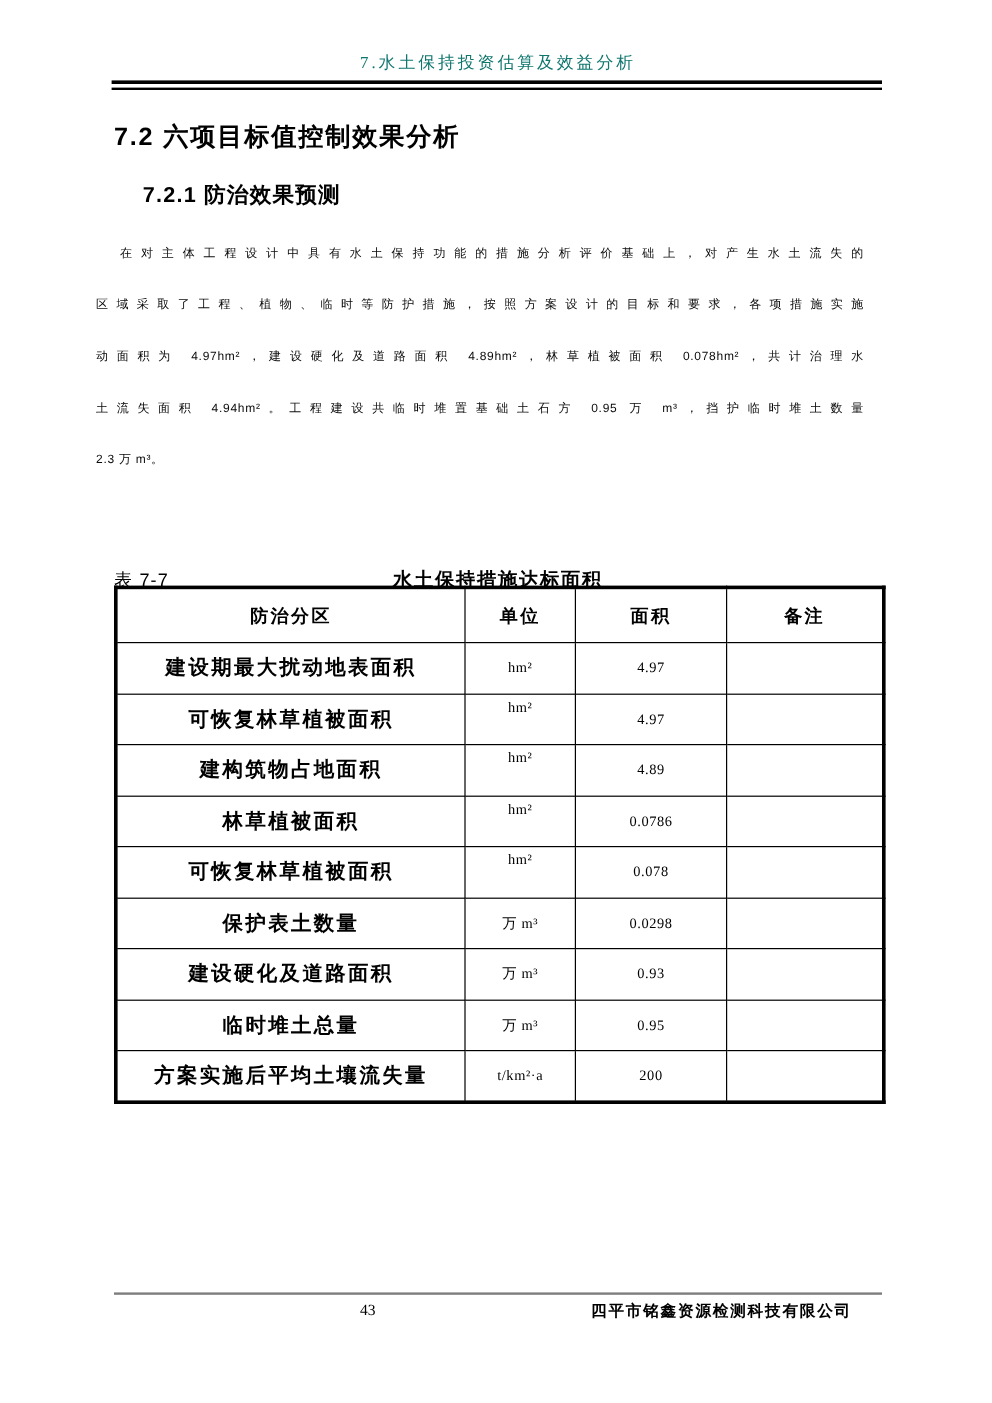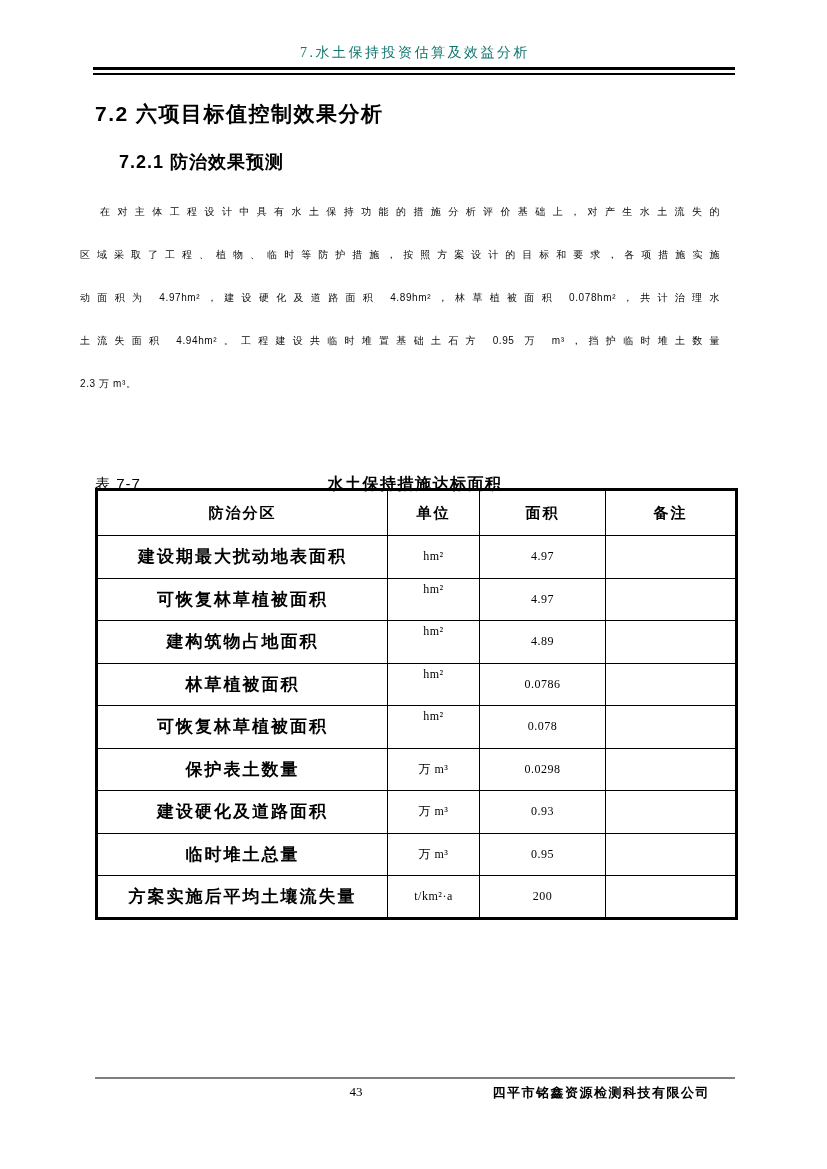--- a/index.html
+++ b/index.html
@@ -51,21 +51,21 @@
   td.unit, td.val {
     font-family:Liberation Serif, serif; font-size:12px;
     font-weight:400; letter-spacing:0.5px;
   }
   td.unit.top { vertical-align:top; padding-top:3px; }
   .footer-rule {
     position:absolute; top:1077px; left:95px; width:640px;
     border-top:2px solid #7e7e7e;
   }
   .footer-page {
-    position:absolute; top:1084px; left:300px; width:112px; text-align:center;
+    position:absolute; top:1084px; left:300px; width:112px; 
     font-family:"Liberation Serif", serif; font-size:13px;
   }
   .footer-company {
     position:absolute; top:1084px; right:117px;
     font-size:13px; font-weight:600; letter-spacing:1.5px;
   }
 </style>
 </head>
 <body>
 

